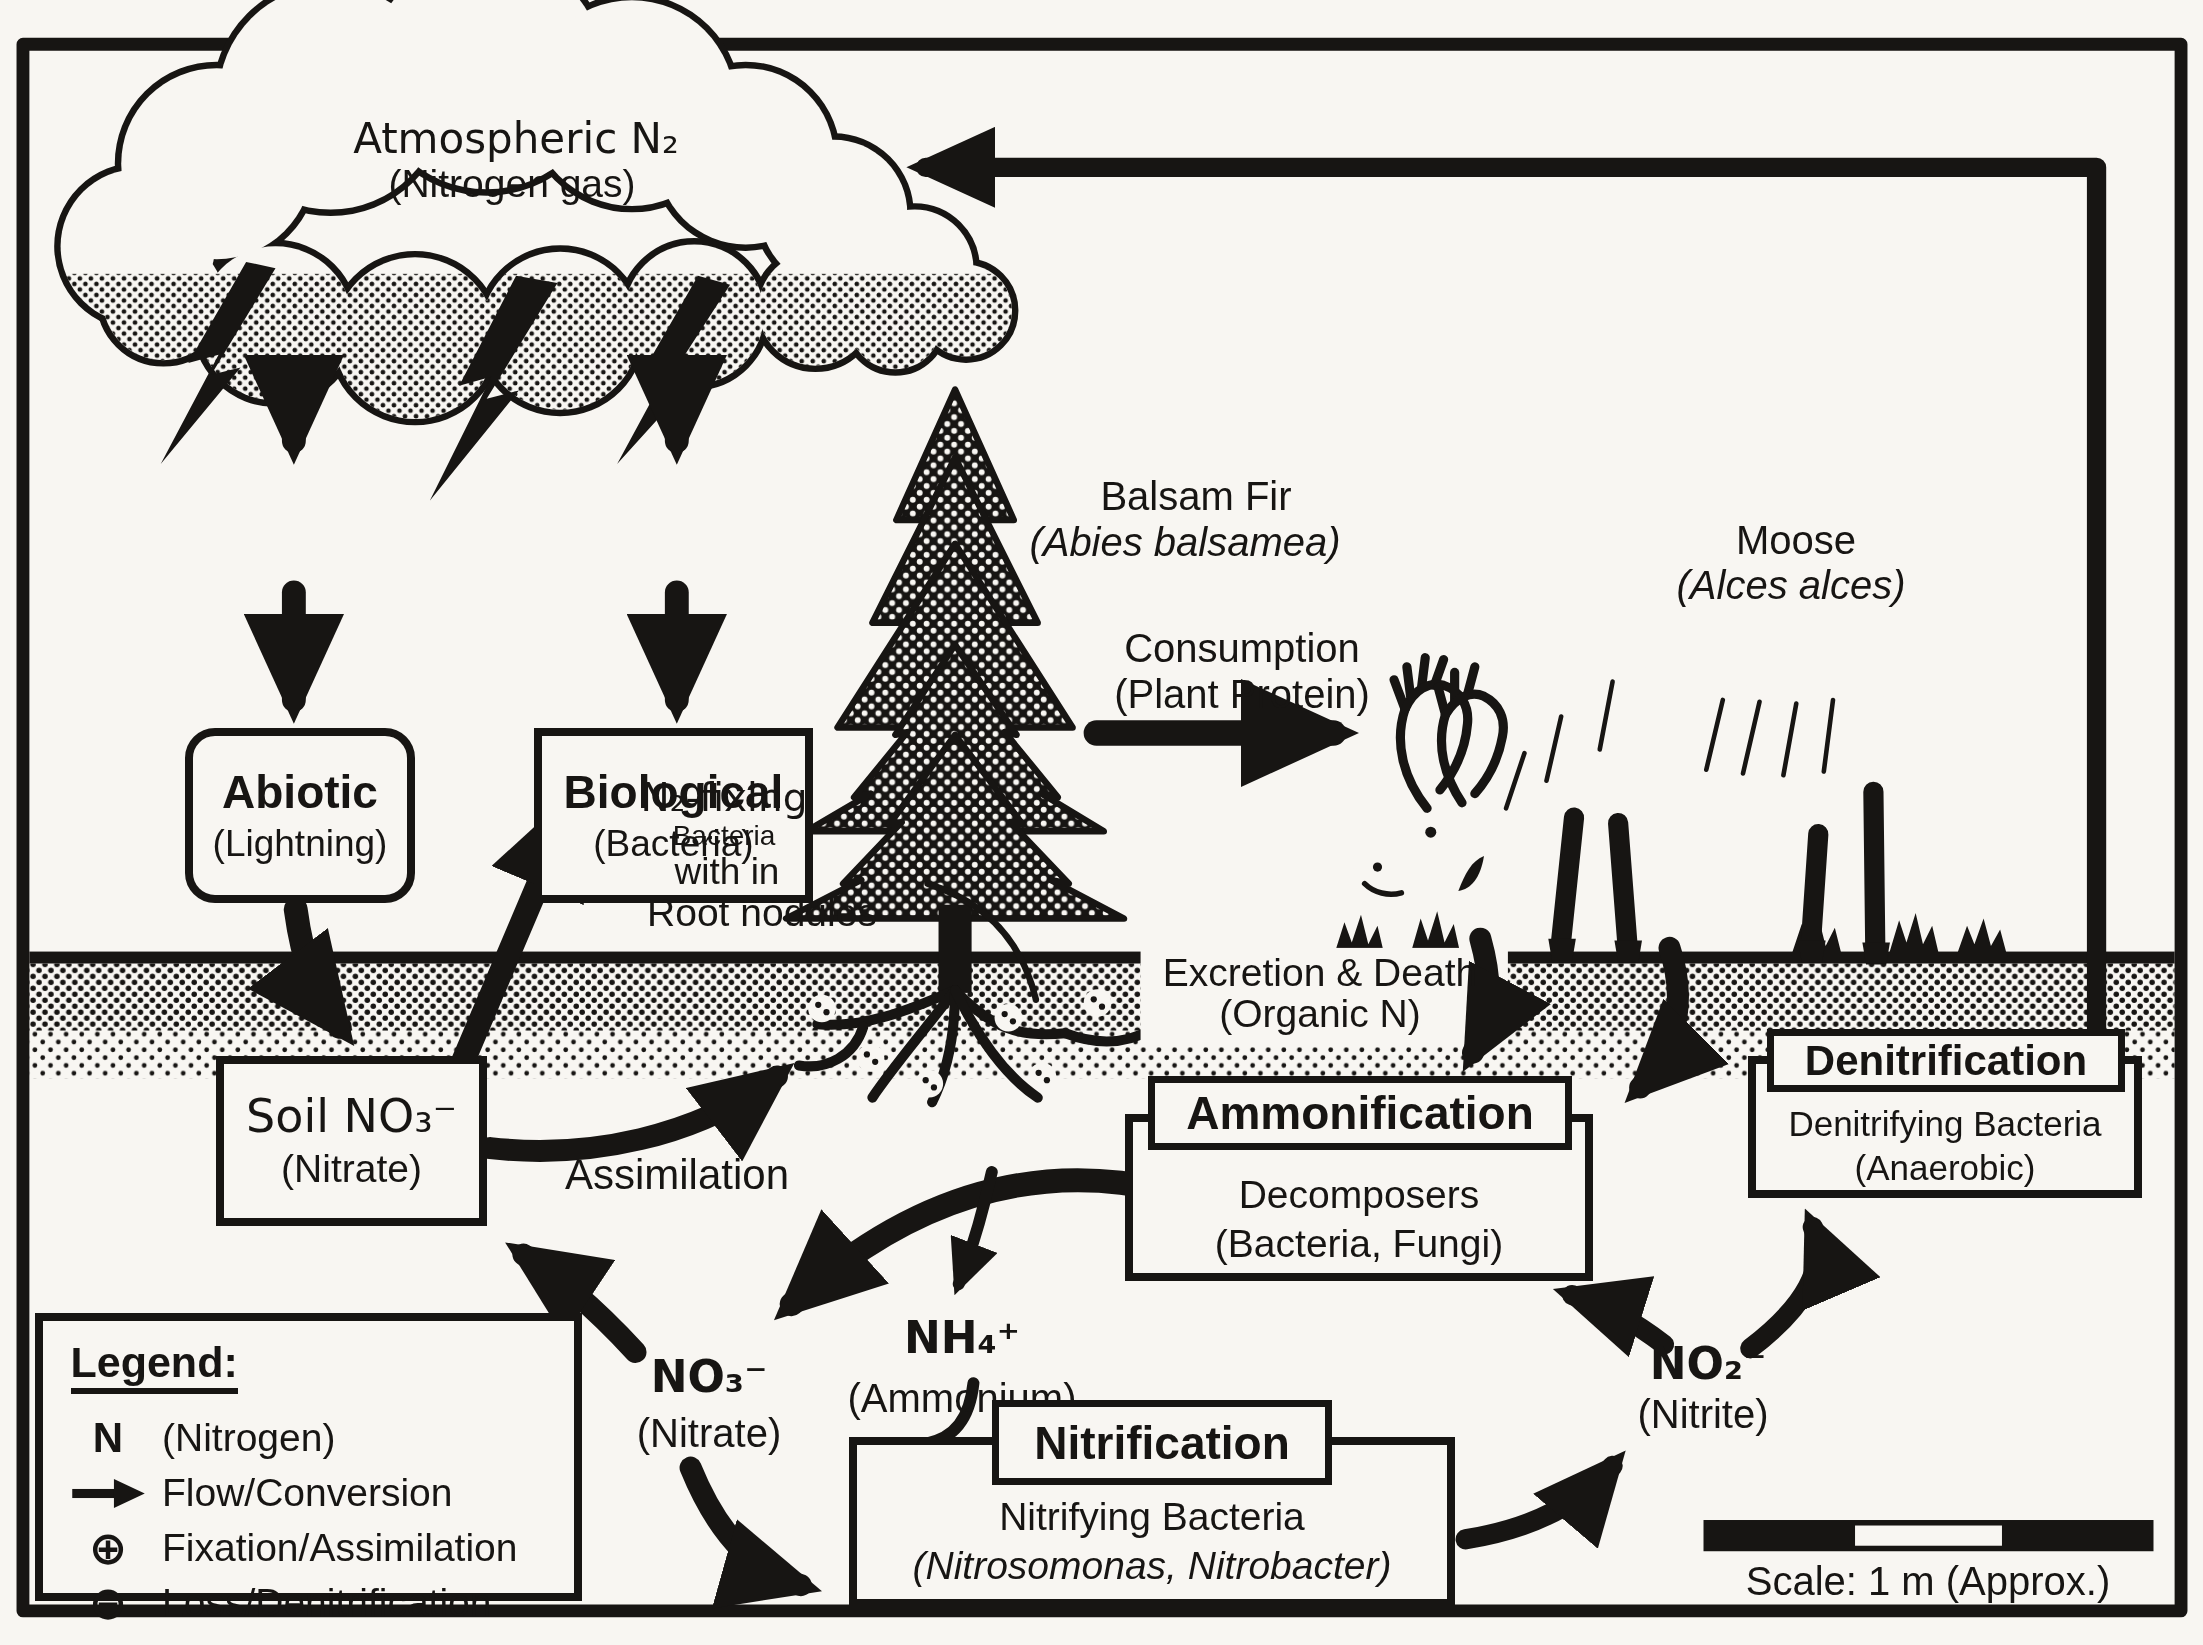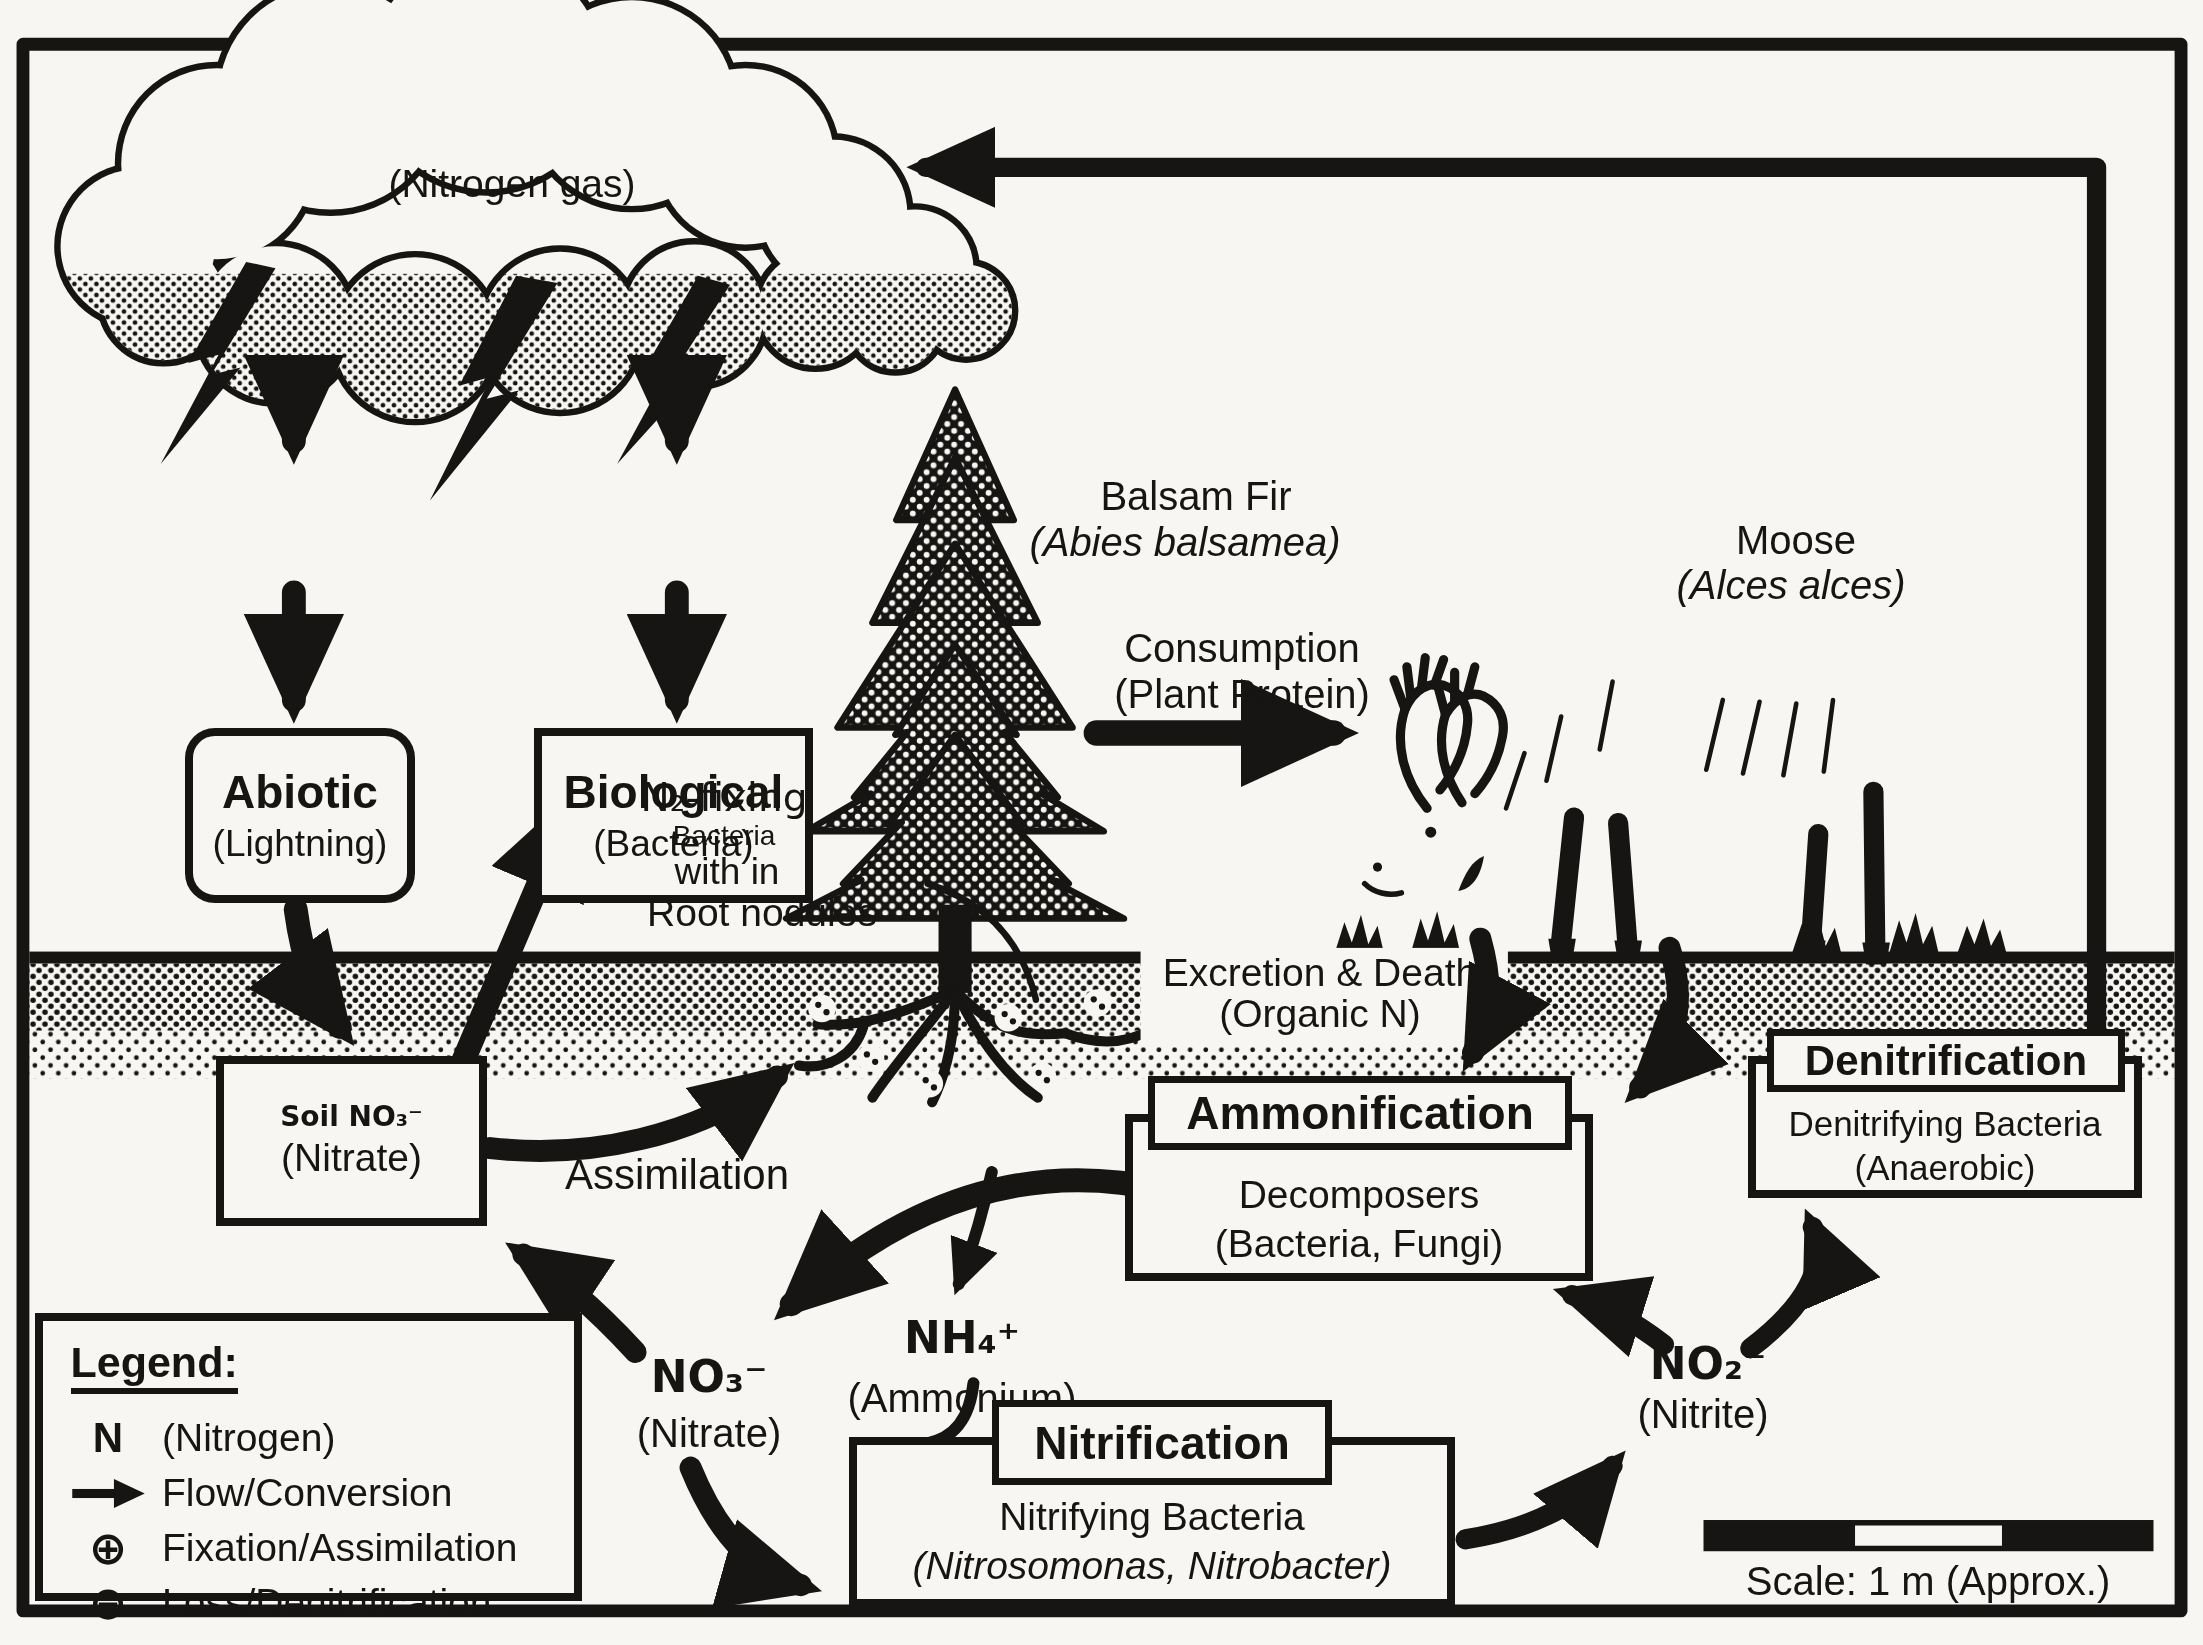--- a/index.html
+++ b/index.html
@@ -262,21 +262,21 @@
     <span style="font-size:46px;font-weight:800;">Abiotic</span>
     <span style="font-size:37px;">(Lightning)</span>
   </div>
 
   <div class="box" style="left:534px;top:728px;width:279px;height:175px;">
     <span style="font-size:46px;font-weight:800;">Biological</span>
     <span style="font-size:37px;">(Bacteria)</span>
   </div>
 
   <div class="box" style="left:216px;top:1056px;width:271px;height:170px;">
-    <span class="fx" style="font-size:28px;font-weight:700;">Soil NO₃⁻</span>
+    <span class="fx" style="font-size:46px;font-weight:400;">Soil NO₃⁻</span>
     <span style="font-size:39px;">(Nitrate)</span>
   </div>
 
   <div class="box" style="left:1125px;top:1114px;width:468px;height:167px;padding-top:44px;">
     <span style="font-size:39px;">Decomposers</span>
     <span style="font-size:39px;">(Bacteria, Fungi)</span>
   </div>
   <div class="tbox" style="left:1148px;top:1076px;width:424px;height:74px;">
     <span style="font-size:46px;font-weight:800;">Ammonification</span>
   </div>
@@ -290,20 +290,21 @@
   </div>
 
   <div class="box" style="left:849px;top:1437px;width:606px;height:170px;padding-top:40px;align-items:center;">
     <span style="font-size:39px;">Nitrifying Bacteria</span>
     <span class="it" style="font-size:39px;">(Nitrosomonas, Nitrobacter)</span>
   </div>
   <div class="tbox" style="left:992px;top:1400px;width:340px;height:85px;">
     <span style="font-size:46px;font-weight:800;">Nitrification</span>
   </div>
 
+  <div class="lbl fx" style="left:516px;top:138px;font-size:42px;">Atmospheric N₂</div>
   <div class="lbl" style="left:512px;top:184px;font-size:39px;">(Nitrogen gas)</div>
 
   <div class="lbl fx" style="left:724px;top:797px;font-size:39px;">N₂-fixing</div>
   <div class="lbl" style="left:724px;top:836px;font-size:28px;">Bacteria</div>
   <div class="lbl" style="left:727px;top:872px;font-size:37px;">with in</div>
   <div class="lbl" style="left:762px;top:913px;font-size:39px;">Root nodules</div>
 
   <div class="lbl" style="left:1196px;top:496px;font-size:40px;">Balsam Fir</div>
   <div class="lbl it" style="left:1185px;top:542px;font-size:40px;">(Abies balsamea)</div>
 

